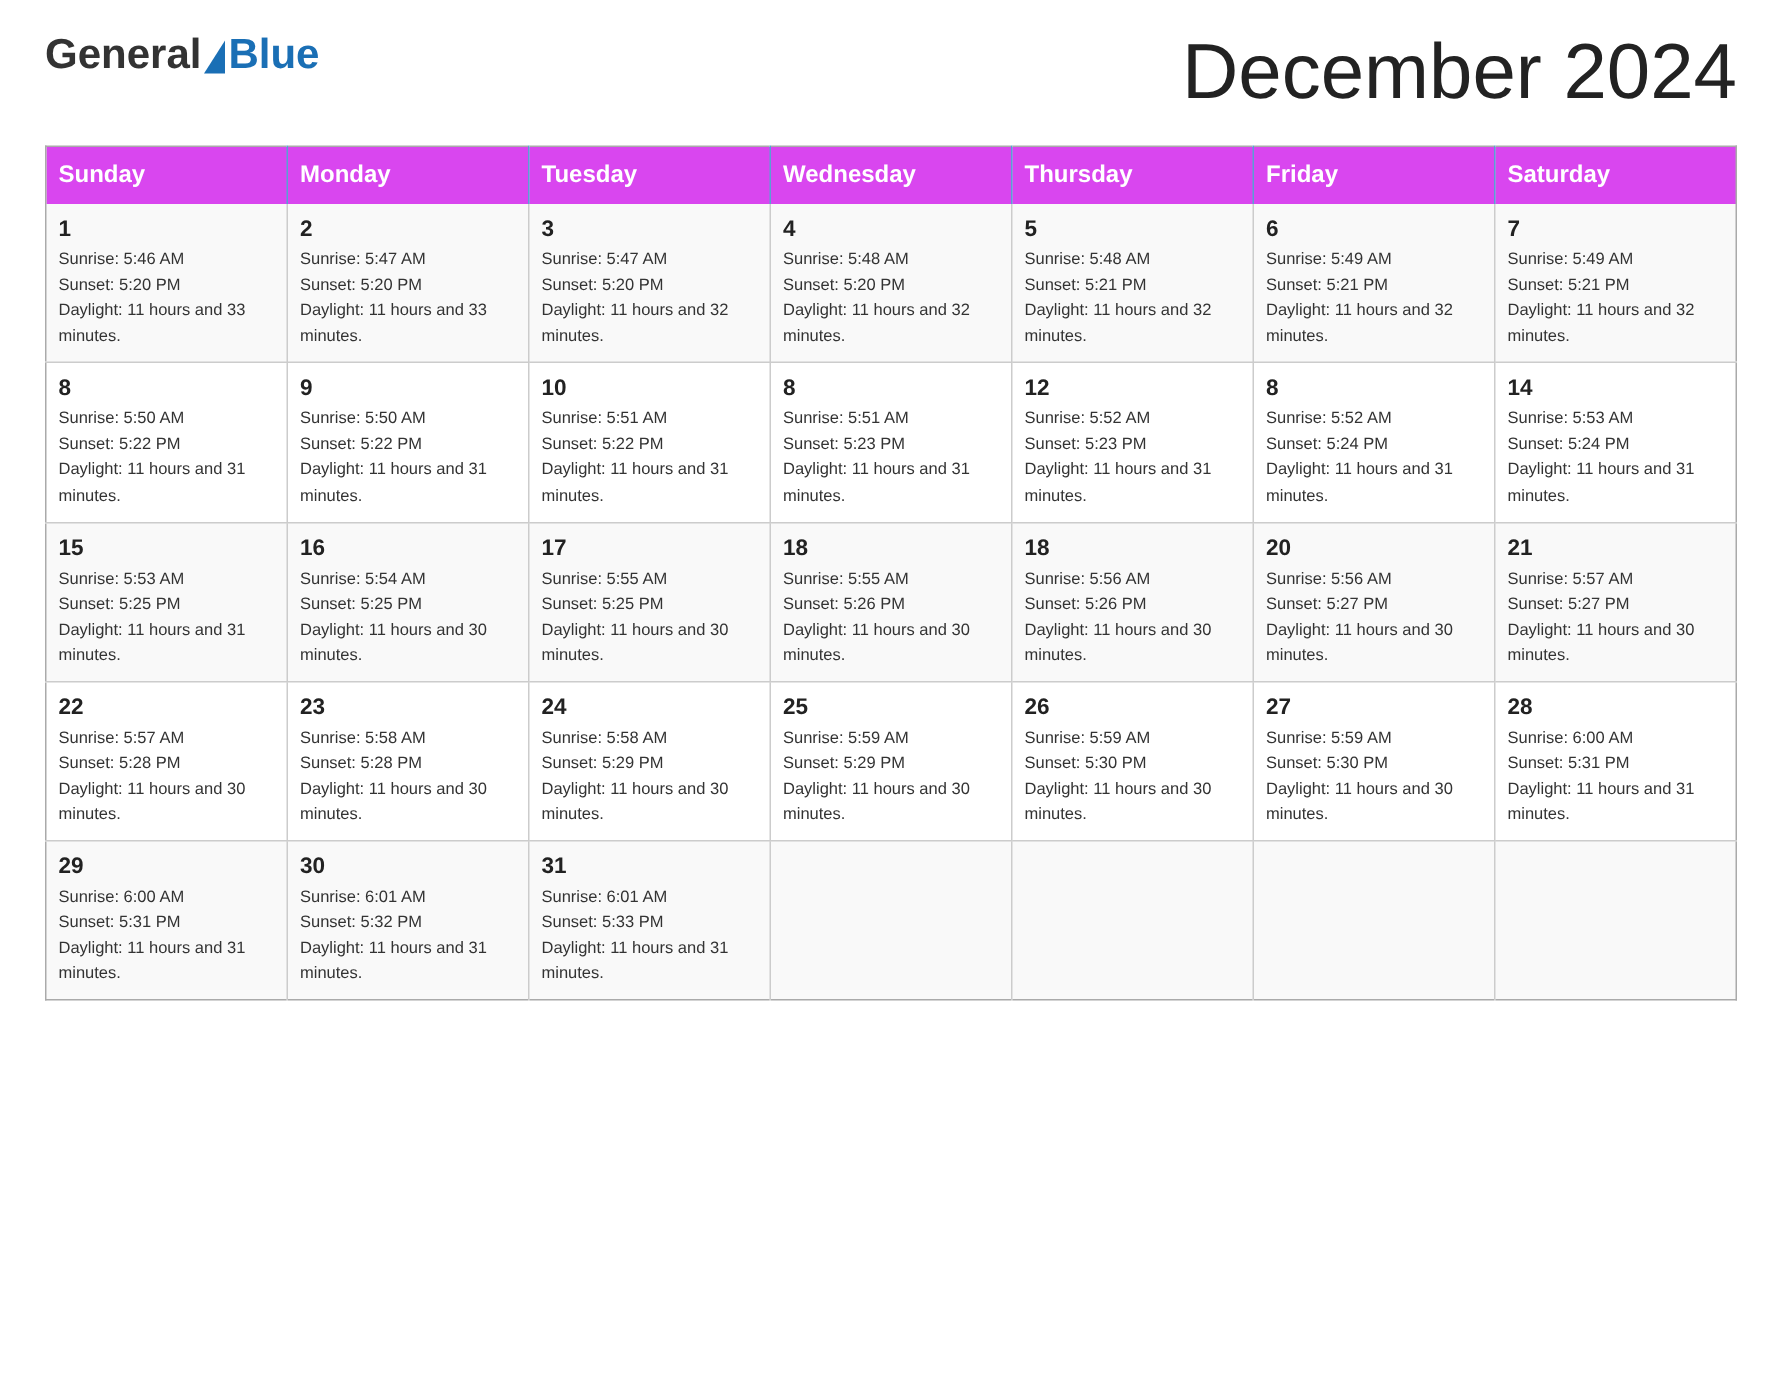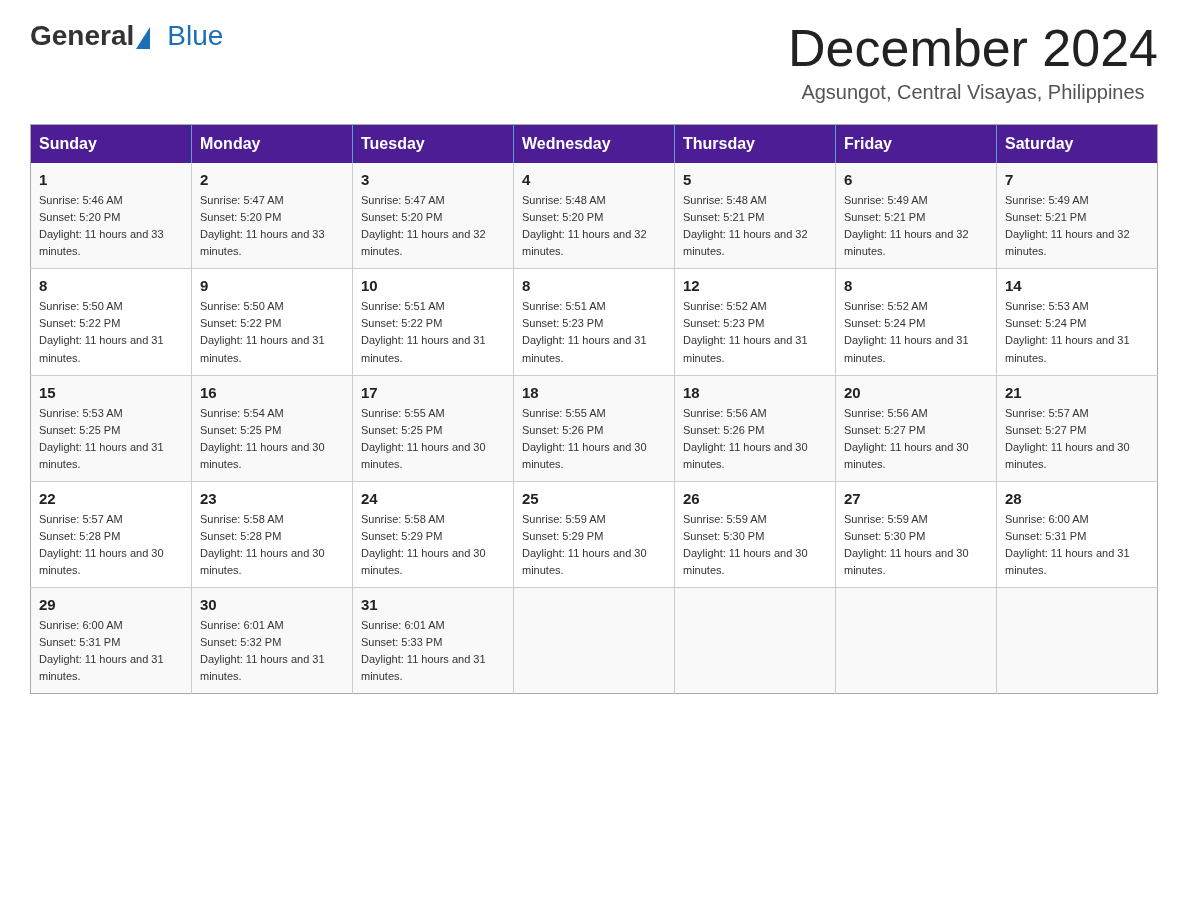--- a/index.html
+++ b/index.html
@@ -34,45 +34,45 @@
       width: 0;
       height: 0;
       border-left: 14px solid transparent;
       border-right: 0px solid transparent;
       border-bottom: 22px solid #1a6fb5;
       margin-left: 2px;
       margin-top: 4px;
     }
     .logo-blue {
       font-size: 28px;
-      font-weight: normal;
+      font-weight: bold;
       color: #1a6fb5;
-      margin-left: 17px;
+      margin-left: 2px;
     }
     .title-section {
-      text-align: center;
+      text-align: left;
     }
     .month-title {
       font-size: 52px;
       font-weight: normal;
       color: #222;
       line-height: 1.1;
     }
     .location {
       font-size: 20px;
       color: #555;
       margin-top: 4px;
     }
     .calendar-table {
       width: 100%;
       border-collapse: collapse;
       border: 1px solid #aaa;
     }
     .calendar-table th {
-      background-color: #4c1d95;
+      background-color: #d946ef;
       color: #fff;
       padding: 10px 8px;
       text-align: left;
       font-size: 16px;
       font-weight: bold;
       border-right: 1px solid #5a9fd4;
     }
     .calendar-table th:last-child {
       border-right: none;
     }
@@ -120,21 +120,20 @@
 <div class="header">
   <div class="logo">
     <div class="logo-text">
       <span class="logo-general">General</span>
       <div class="logo-triangle"></div>
     </div>
     <span class="logo-blue">Blue</span>
   </div>
   <div class="title-section">
     <div class="month-title">December 2024</div>
-    <div class="location">Agsungot, Central Visayas, Philippines</div>
   </div>
 </div>
 
 <table class="calendar-table">
   <thead>
     <tr>
     <th>Sunday</th>
         <th>Monday</th>
         <th>Tuesday</th>
         <th>Wednesday</th>

